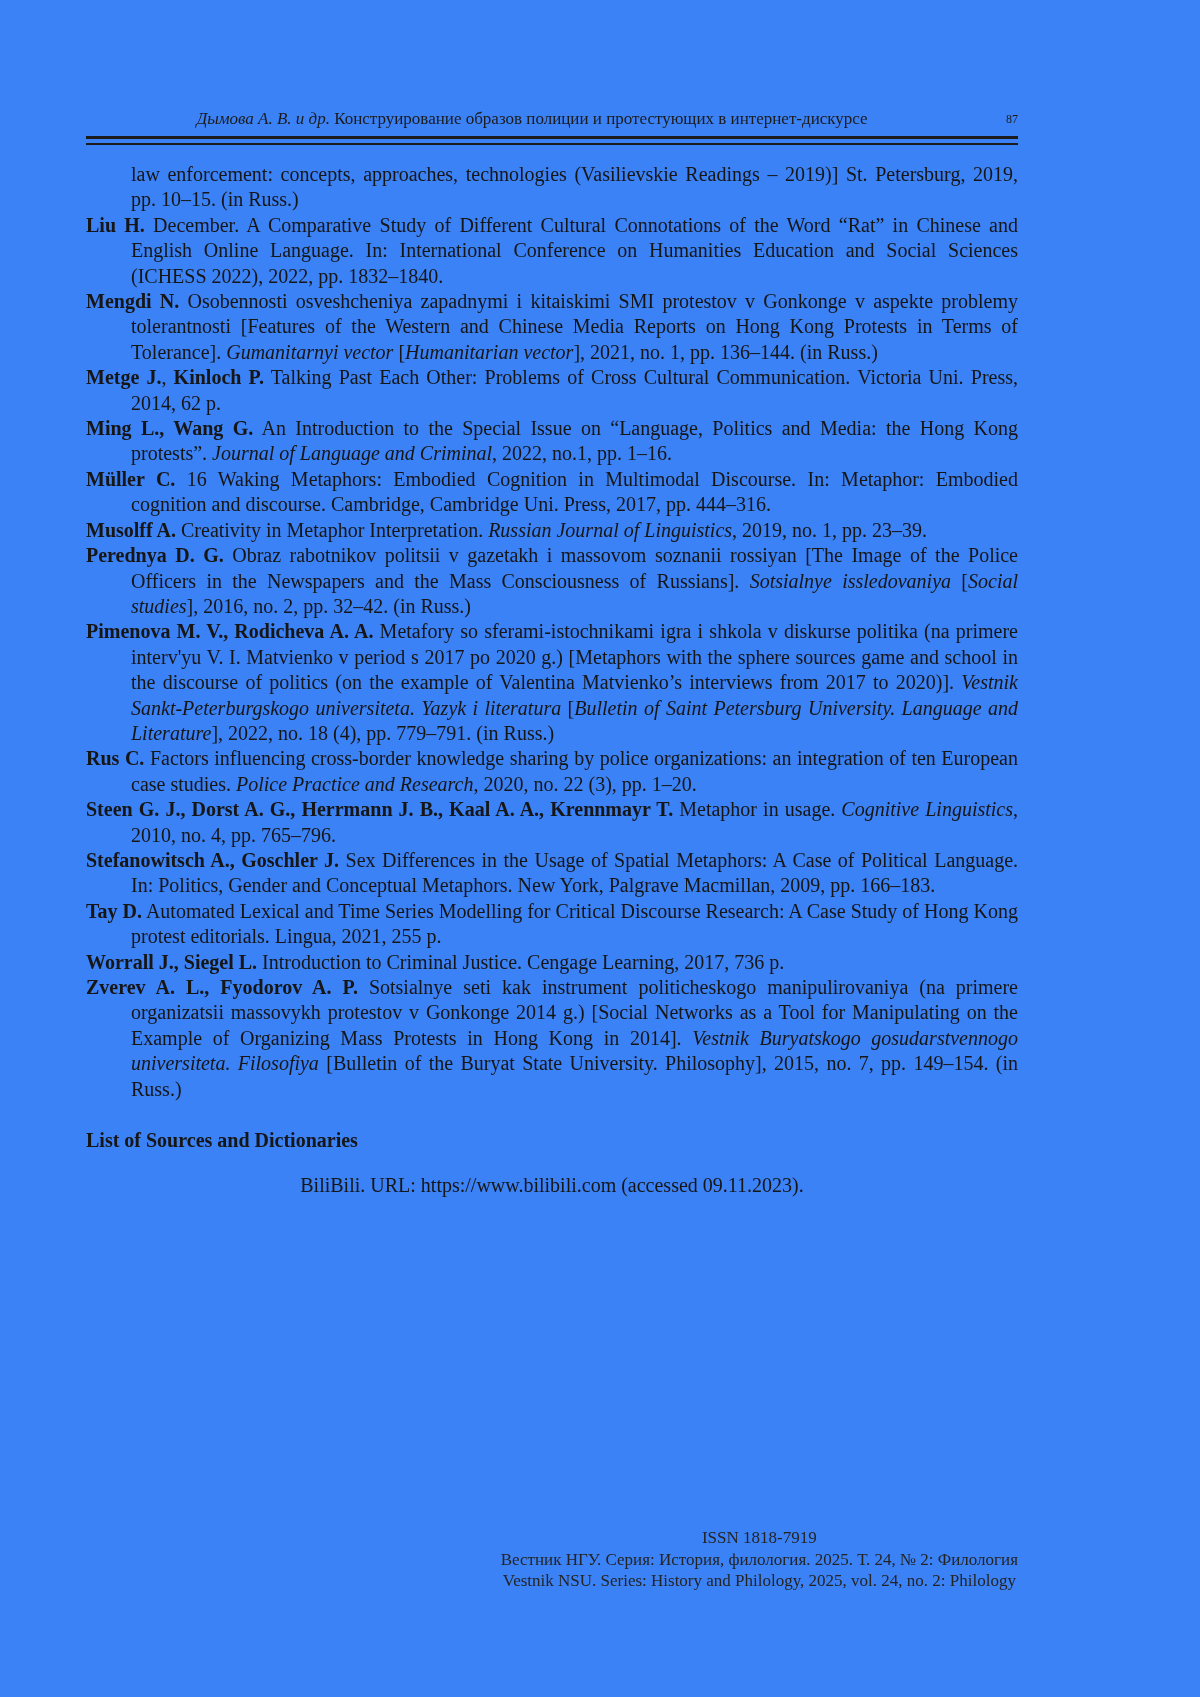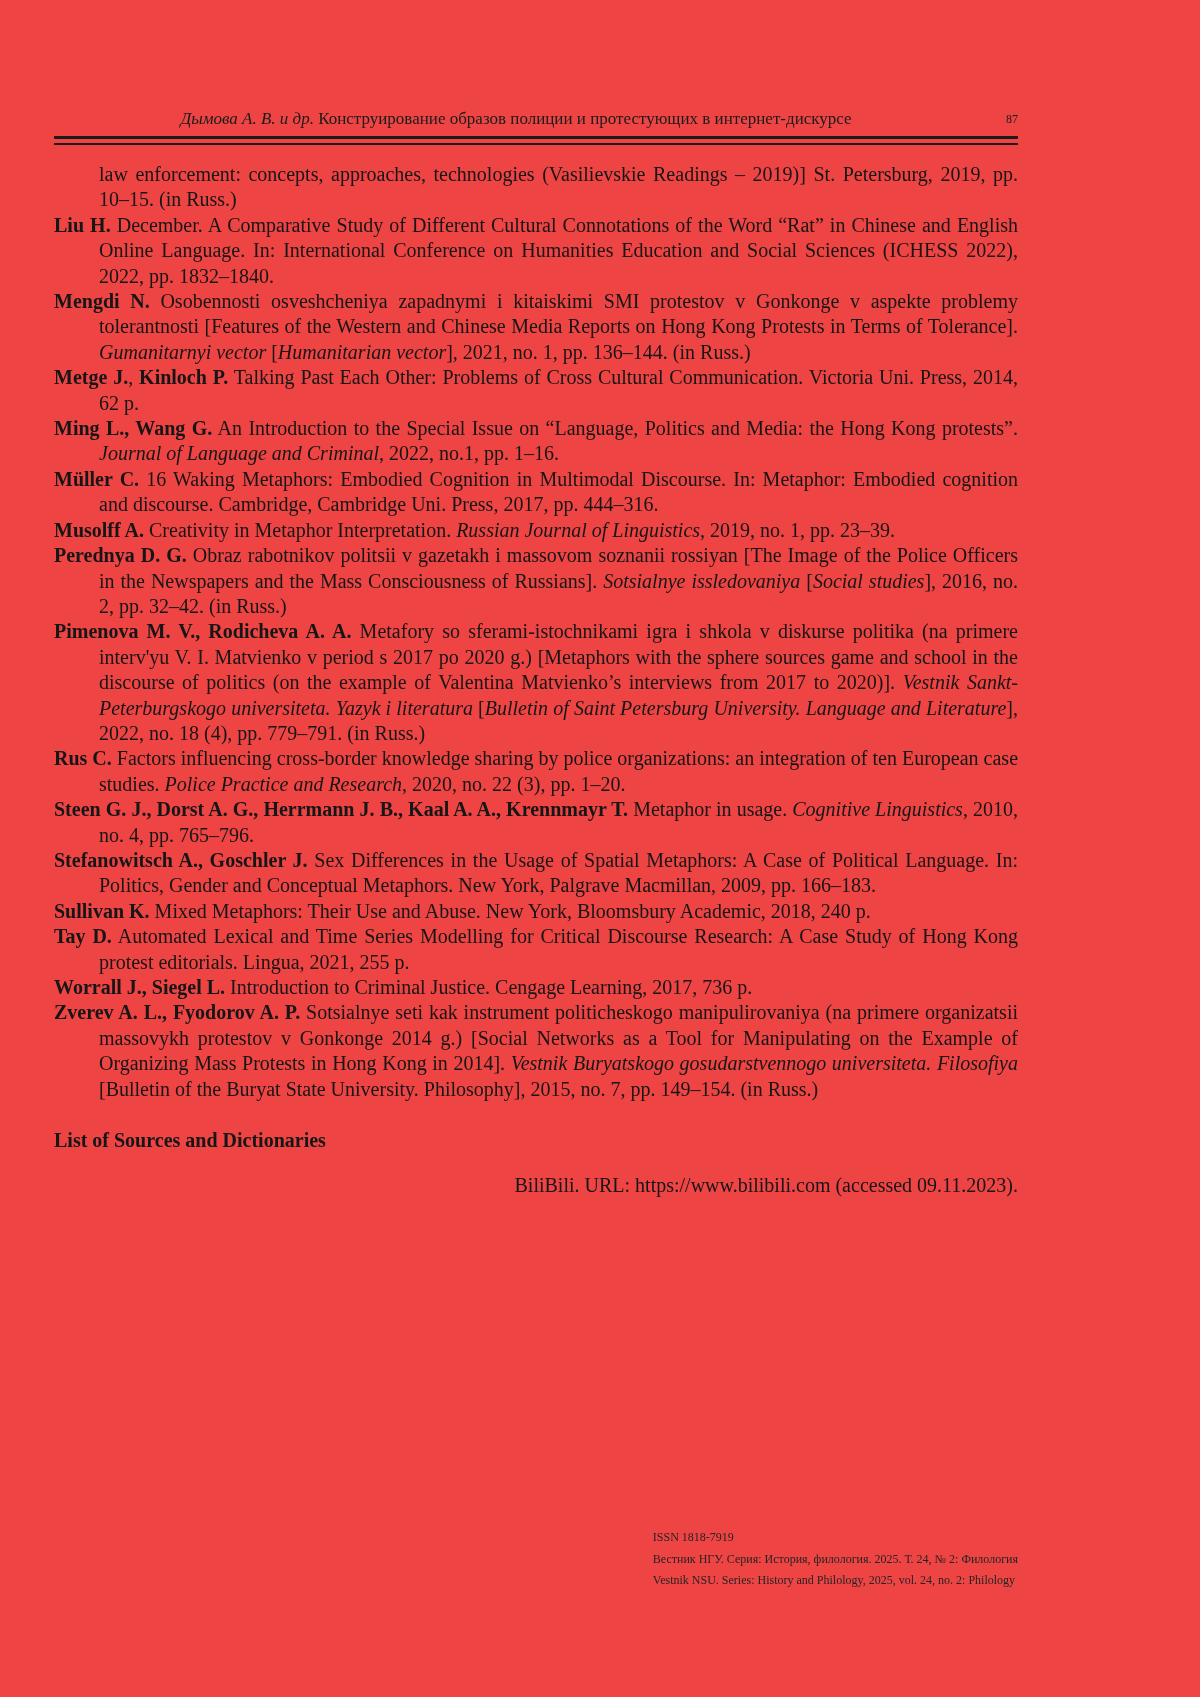--- a/index.html
+++ b/index.html
@@ -1,24 +1,24 @@
 <!DOCTYPE html>
 <html><head>
 <meta charset="utf-8">
 <style>
   html, body { margin: 0; padding: 0; background: #ffffff; }
   .page {
     position: relative;
     width: 1200px;
     height: 1697px;
-    background: #ef4444;
+    background: #3b82f6;
     color: #161616;
     font-family: "Liberation Serif", "DejaVu Serif", serif;
     box-sizing: border-box;
-    padding: 108px 182px 0 54px;
+    padding: 108px 182px 0 86px;
     overflow: hidden;
   }
   .running-header {
     position: relative;
     font-size: 17px;
     line-height: 22px;
     text-align: center;
     color: #1b1b1b;
     padding: 0 40px 0 0;
     margin-bottom: 6px;
@@ -46,27 +46,27 @@
   .cont-para { margin: 0; padding-left: 45px; }
   .ref { margin: 0; padding-left: 45px; text-indent: -45px; }
   .b { font-weight: bold; }
   .i { font-style: italic; }
   .sources-heading {
     text-align: left;
     font-weight: bold;
     font-size: 20px;
     margin: 26px 0 20px 0;
   }
-  .source-line { margin: 0; text-align: right; }
+  .source-line { margin: 8px; text-align: center; }
   .page-footer {
     position: absolute;
     right: 182px;
     top: 1527px;
-    text-align: left;
-    font-size: 12px;
+    text-align: center;
+    font-size: 17px;
     line-height: 21.5px;
     color: #242424;
   }
   .page-footer div { margin: 0; }
 </style>
 </head>
 <body>
 
 <div class="page">
 
@@ -84,21 +84,20 @@
         <p class="ref"><span class="b">Mengdi N.</span><span> Osobennosti osveshcheniya zapadnymi i kitaiskimi SMI protestov v Gonkonge v aspekte problemy tolerantnosti [Features of the Western and Chinese Media Reports on Hong Kong Protests in Terms of Tolerance]. </span><span class="i">Gumanitarnyi vector</span><span> [</span><span class="i">Humanitarian vector</span><span>], 2021, no. 1, pp. 136–144. (in Russ.)</span></p>
         <p class="ref"><span class="b">Metge J.</span><span>, </span><span class="b">Kinloch P.</span><span> Talking Past Each Other: Problems of Cross Cultural Communication. Victoria Uni. Press, 2014, 62 p.</span></p>
         <p class="ref"><span class="b">Ming L., Wang G.</span><span> An Introduction to the Special Issue on “Language, Politics and Media: the Hong Kong protests”. </span><span class="i">Journal of Language and Criminal</span><span>, 2022, no.1, pp. 1–16.</span></p>
         <p class="ref"><span class="b">Müller C.</span><span> 16 Waking Metaphors: Embodied Cognition in Multimodal Discourse. In: Metaphor: Embodied cognition and discourse. Cambridge, Cambridge Uni. Press, 2017, pp. 444–316.</span></p>
         <p class="ref"><span class="b">Musolff A.</span><span> Creativity in Metaphor Interpretation. </span><span class="i">Russian Journal of Linguistics</span><span>, 2019, no. 1, pp. 23–39.</span></p>
         <p class="ref"><span class="b">Perednya D. G.</span><span> Obraz rabotnikov politsii v gazetakh i massovom soznanii rossiyan [The Image of the Police Officers in the Newspapers and the Mass Consciousness of Russians]. </span><span class="i">Sotsialnye issledovaniya</span><span> [</span><span class="i">Social studies</span><span>], 2016, no. 2, pp. 32–42. (in Russ.)</span></p>
         <p class="ref"><span class="b">Pimenova M. V., Rodicheva A. A.</span><span> Metafory so sferami-istochnikami igra i shkola v diskurse politika (na primere interv'yu V. I. Matvienko v period s 2017 po 2020 g.) [Metaphors with the sphere sources game and school in the discourse of politics (on the example of Valentina Matvienko’s interviews from 2017 to 2020)]. </span><span class="i">Vestnik Sankt-Peterburgskogo universiteta. Yazyk i literatura</span><span> [</span><span class="i">Bulletin of Saint Petersburg University. Language and Literature</span><span>], 2022, no. 18 (4), pp. 779–791. (in Russ.)</span></p>
         <p class="ref"><span class="b">Rus C.</span><span> Factors influencing cross-border knowledge sharing by police organizations: an integration of ten European case studies. </span><span class="i">Police Practice and Research</span><span>, 2020, no. 22 (3), pp. 1–20.</span></p>
         <p class="ref"><span class="b">Steen G. J., Dorst A. G., Herrmann J. B., Kaal A. A., Krennmayr T.</span><span> Metaphor in usage. </span><span class="i">Cognitive Linguistics</span><span>, 2010, no. 4, pp. 765–796.</span></p>
         <p class="ref"><span class="b">Stefanowitsch A., Goschler J.</span><span> Sex Differences in the Usage of Spatial Metaphors: A Case of Political Language. In: Politics, Gender and Conceptual Metaphors. New York, Palgrave Macmillan, 2009, pp. 166–183.</span></p>
-        <p class="ref"><span class="b">Sullivan K.</span><span> Mixed Metaphors: Their Use and Abuse. New York, Bloomsbury Academic, 2018, 240 p.</span></p>
         <p class="ref"><span class="b">Tay D.</span><span> Automated Lexical and Time Series Modelling for Critical Discourse Research: A Case Study of Hong Kong protest editorials. Lingua, 2021, 255 p.</span></p>
         <p class="ref"><span class="b">Worrall J., Siegel L.</span><span> Introduction to Criminal Justice. Cengage Learning, 2017, 736 p.</span></p>
         <p class="ref"><span class="b">Zverev A. L.,  Fyodorov A. P.</span><span> Sotsialnye seti kak instrument politicheskogo manipulirovaniya (na primere organizatsii massovykh protestov v Gonkonge 2014 g.) [Social Networks as a Tool for Manipulating on the Example of Organizing Mass Protests in Hong Kong in 2014]. </span><span class="i">Vestnik Buryatskogo gosudarstvennogo universiteta. Filosofiya</span><span> [Bulletin of the Buryat State University. Philosophy], 2015, no. 7, pp. 149–154. (in Russ.)</span></p>
       </div>
 
     <div class="sources-heading">List of Sources and Dictionaries</div>
     <div>
         <p class="source-line">BiliBili. URL: https://www.bilibili.com (accessed 09.11.2023).</p>
       </div>
   </div>

